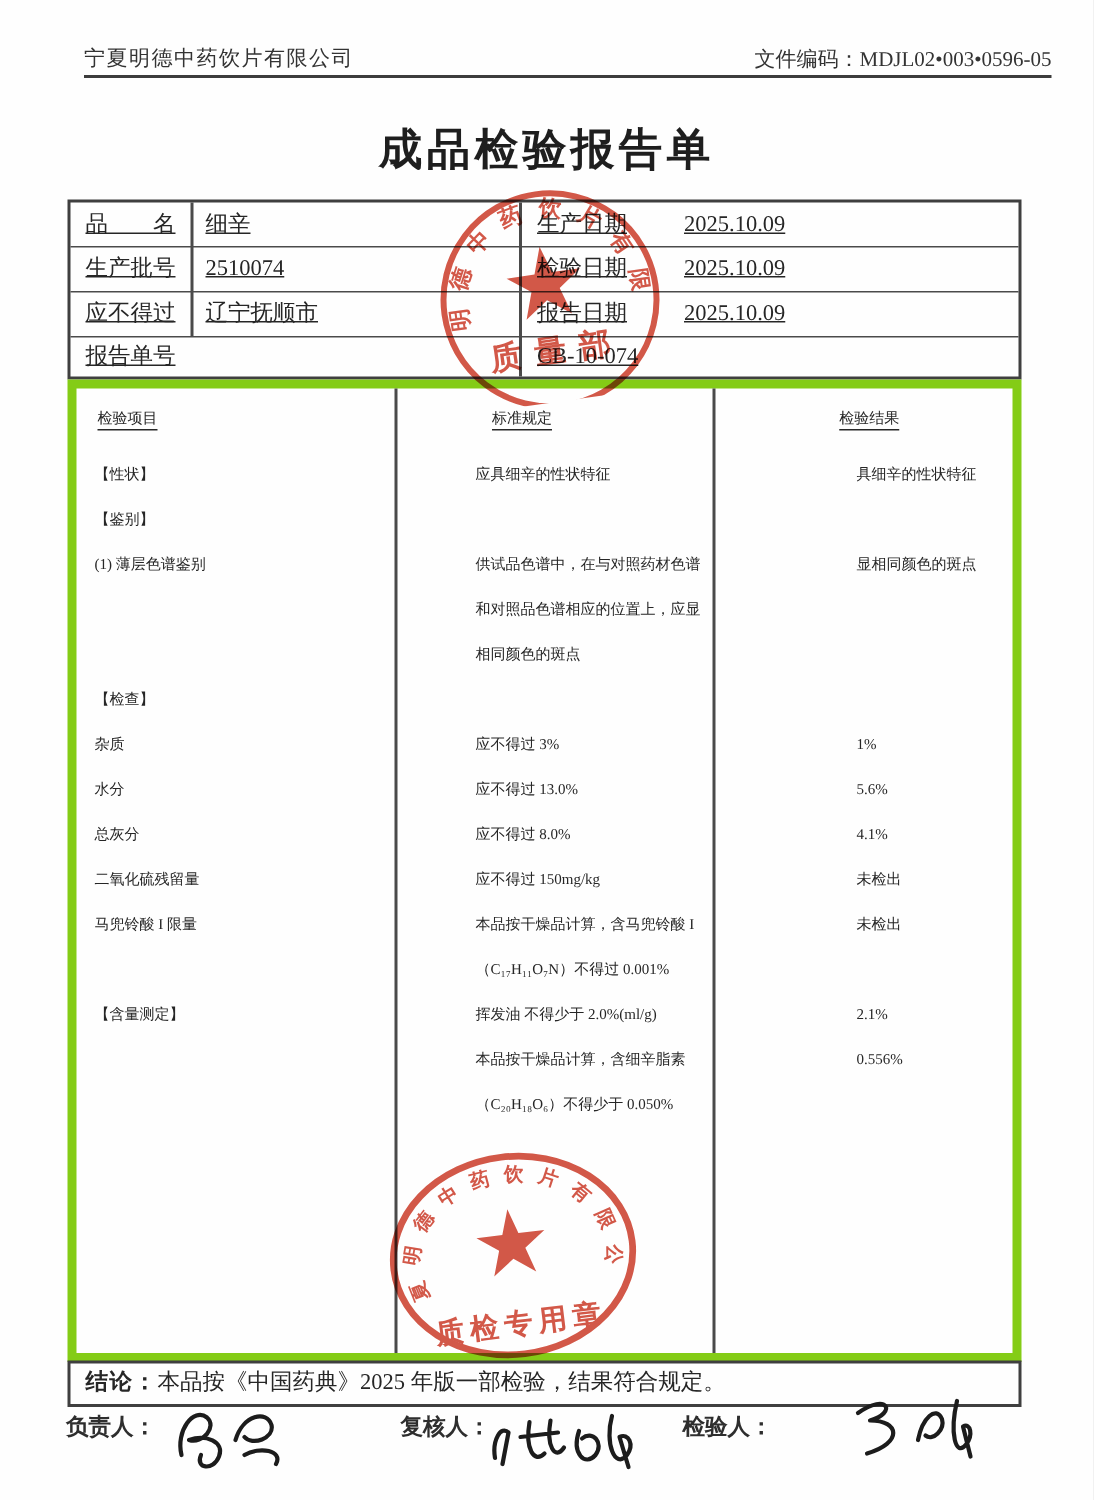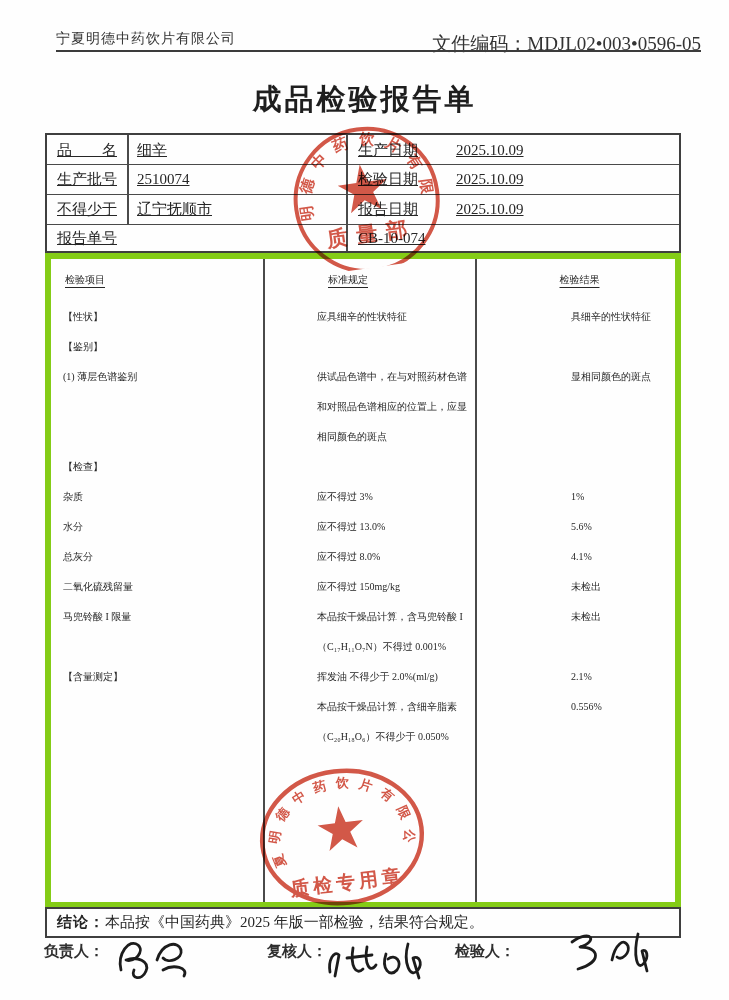--- a/index.html
+++ b/index.html
@@ -4,21 +4,21 @@
 <style>
   html,body{margin:0;padding:0;background:#e8e8e8;}
   .page{
     position:relative; width:729px; height:1000px; margin:0 auto;
     background:#fefefe; overflow:hidden;
     font-family:"Liberation Serif","DejaVu Serif",serif;
     color:#262626;
   }
   
   .company-name{position:absolute;left:56px;top:30px;font-size:14px;letter-spacing:1px;color:#333;}
-  .doc-code{position:absolute;right:28px;top:31px;font-size:19px;color:#333;}
+  .doc-code{position:absolute;right:28px;top:31px;font-size:14px;color:#333;}
   .header-rule{position:absolute;left:56px;right:28px;top:50px;height:2px;background:#3c3c3c;}
   .report-title{position:absolute;left:0;right:0;top:80px;text-align:center;
     font-size:29px;font-weight:bold;letter-spacing:3px;color:#1e1e1e;}
 
   
   .info-table{position:absolute;left:45px;top:133px;width:636px;height:120px;
     border:2px solid #3f3f3f;box-sizing:border-box;font-size:15px;}
   .info-hline{position:absolute;left:0;right:0;height:1.5px;background:#4a4a4a;}
   .info-vline{position:absolute;width:1.5px;background:#4a4a4a;}
   .info-cell{position:absolute;height:30px;line-height:30px;white-space:nowrap;text-decoration:underline;}
@@ -66,21 +66,21 @@
     <div class="info-cell" style="left:10px;top:0">品　　名</div>
     <div class="info-cell" style="left:90px;top:0">细辛</div>
     <div class="info-cell" style="left:311px;top:0">生产日期</div>
     <div class="info-cell" style="left:409px;top:0">2025.10.09</div>
 
     <div class="info-cell" style="left:10px;top:29px">生产批号</div>
     <div class="info-cell" style="left:90px;top:29px">2510074</div>
     <div class="info-cell" style="left:311px;top:29px">检验日期</div>
     <div class="info-cell" style="left:409px;top:29px">2025.10.09</div>
 
-    <div class="info-cell" style="left:10px;top:59px">不得少于</div>
+    <div class="info-cell" style="left:10px;top:59px">应不得过</div>
     <div class="info-cell" style="left:90px;top:59px">辽宁抚顺市</div>
     <div class="info-cell" style="left:311px;top:59px">报告日期</div>
     <div class="info-cell" style="left:409px;top:59px">2025.10.09</div>
 
     <div class="info-cell" style="left:10px;top:88px">报告单号</div>
     <div class="info-cell" style="left:311px;top:88px">CB-10-074</div>
   </div>
 
   <div class="main-table">
     <div class="col-line" style="left:212px"></div>

